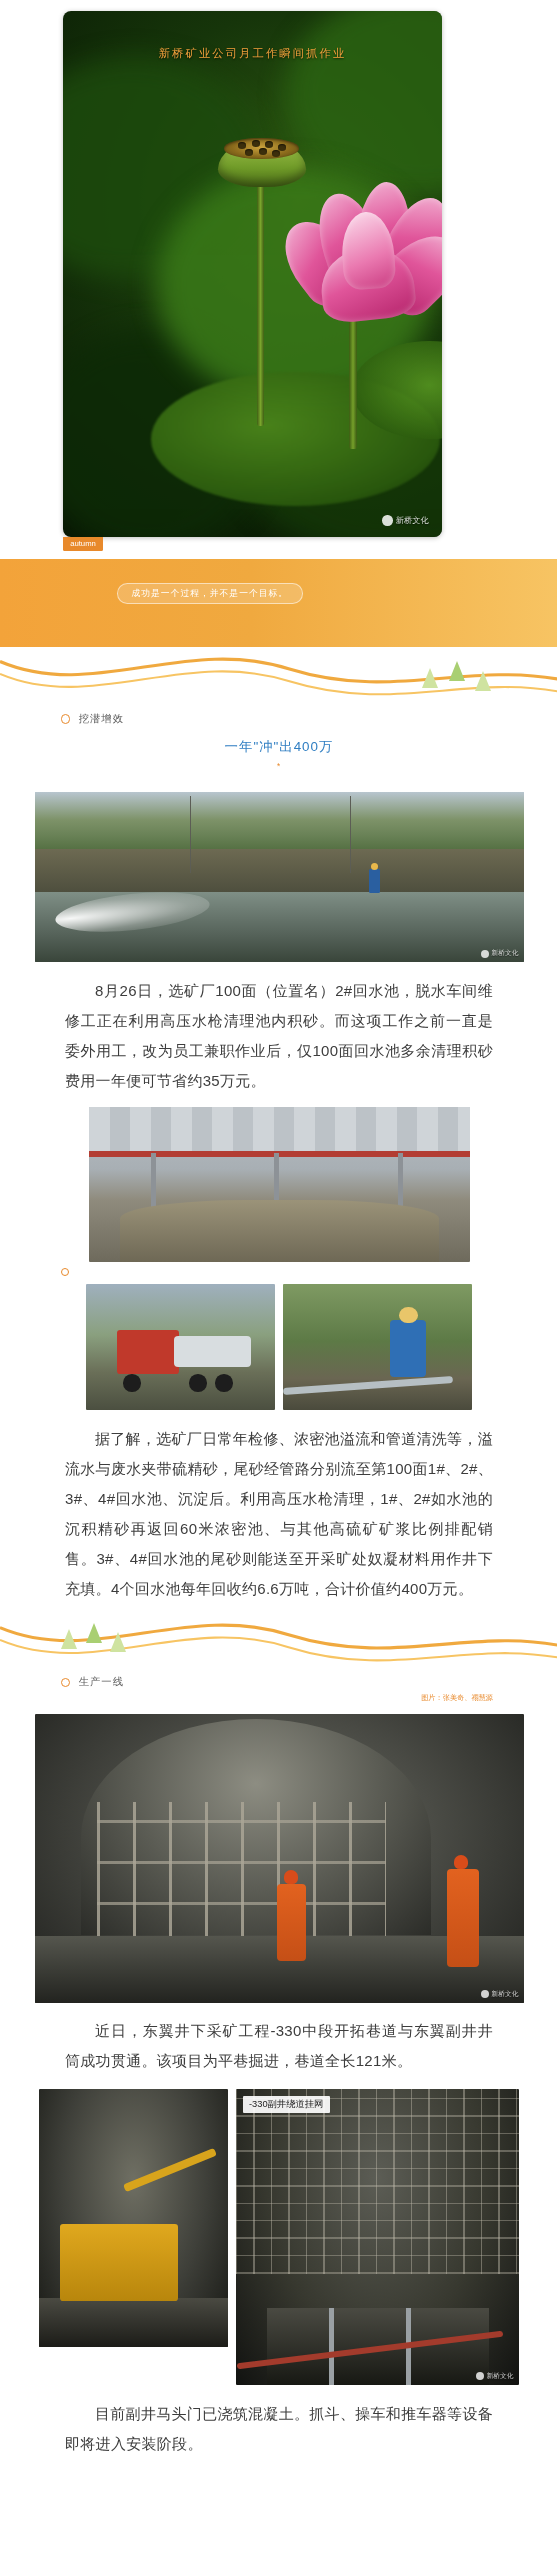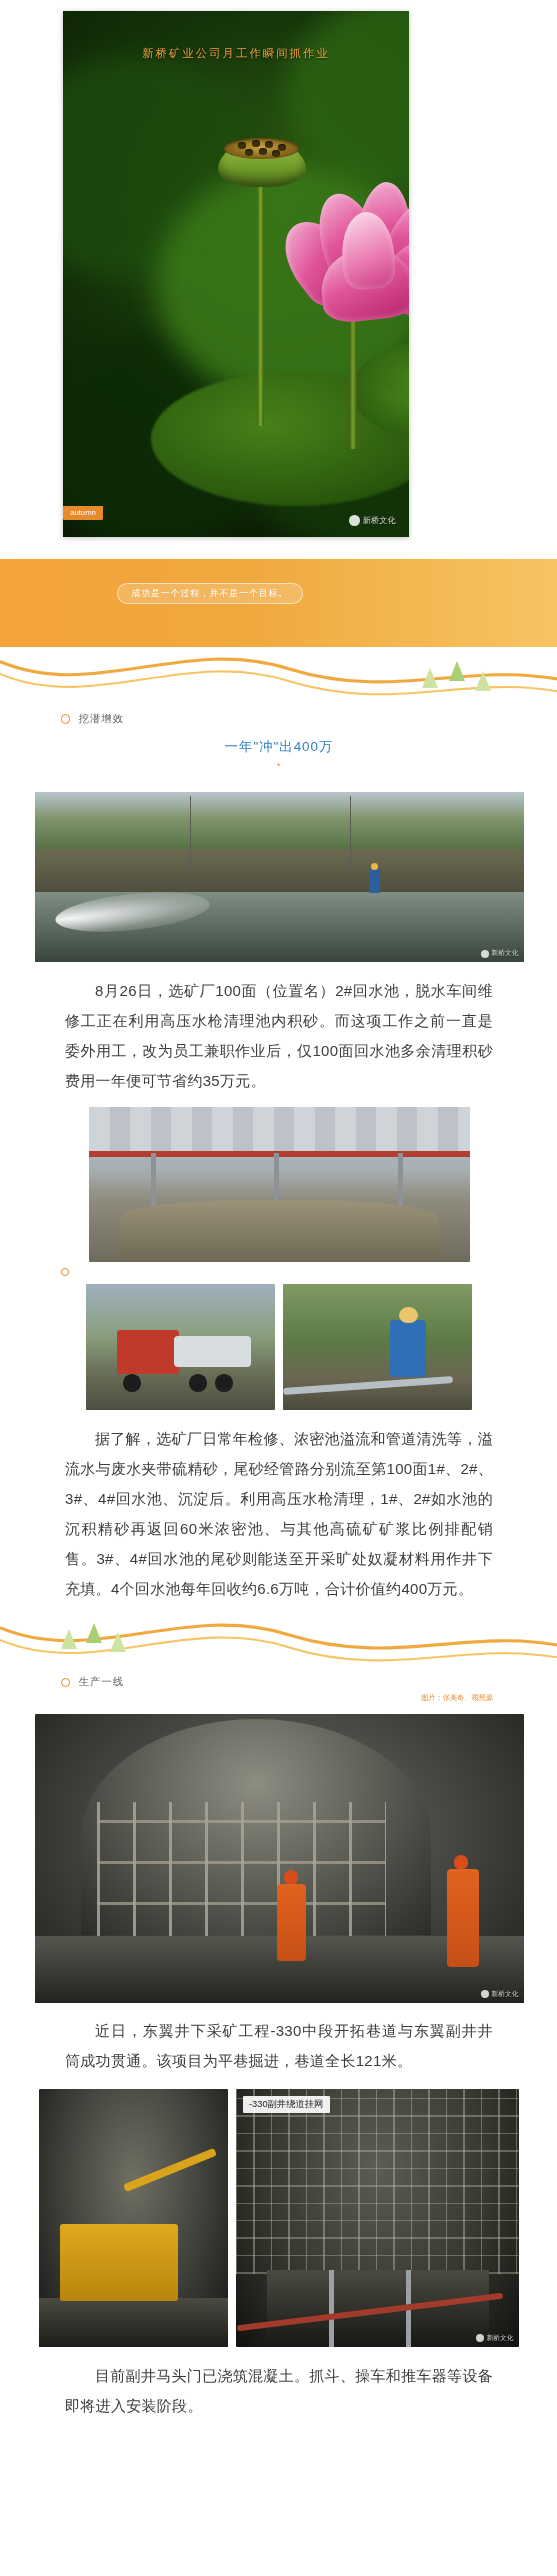--- a/index.html
+++ b/index.html
@@ -23,23 +23,23 @@
     width: 558px;
     height: 559px;
     background: #ffffff;
     padding-top: 11.3px;
     box-sizing: border-box;
   }
   .hero-photo {
     position: absolute;
     left: 63px;
     top: 11.3px;
-    width: 346px;
+    width: 379px;
     height: 526px;
-    border-radius: 0;
+    border-radius: 8px;
     overflow: hidden;
     background:
       radial-gradient(circle at 62% 36%, #2f5c12 0%, #16350a 46%, #071504 100%);
     box-shadow: 0 1px 5.2px rgba(0,0,0,.25);
   }
   .hero-photo .blur-leaf {
     position: absolute;
     border-radius: 50%;
     filter: blur(13.4px);
     opacity: .85;
@@ -141,21 +141,21 @@
     text-shadow: 0 0.5px 1.5px rgba(0,0,0,.6);
   }
   .hero-badge .dotmark {
     width: 10.3px; height: 10.3px; border-radius: 50%;
     background: rgba(255,255,255,.85);
     display: inline-block;
   }
   .autumn-tab {
     position: absolute;
     left: 63px;
-    top: 506px;
+    top: 537px;
     background: #e8892b;
     color: #ffffff;
     font-size: 7.7px;
     padding: 2.1px 7.2px 2.6px 7.2px;
     border-radius: 0 0 1.5px 1.5px;
   }
 
   
   .ribbon {
     position: relative;
@@ -439,21 +439,21 @@
   }
   .p-drill .boom {
     position:absolute; left:82px; top:77px; width:98px; height:8.2px;
     background:#d8a41c; transform: rotate(-22deg); border-radius:3.1px;
   }
   .p-drill .ground {
     position:absolute; left:0; bottom:0; width:189px; height:49px;
     background: linear-gradient(180deg,#4a4a42 0%, #1c1c18 100%);
   }
   .p-mesh {
-    width: 283px; height: 258px;
+    width: 283px; height: 296px;
     background: radial-gradient(ellipse at 50% 30%, #5c5d55 0%, #37382f 55%, #111210 100%);
   }
   .p-mesh .meshgrid {
     position:absolute; left:0; top:0; width:283px; height:185px;
     background:
       repeating-linear-gradient(90deg, rgba(190,185,170,.45) 0 1.5px, rgba(0,0,0,0) 1.5px 17.5px),
       repeating-linear-gradient(0deg, rgba(190,185,170,.40) 0 1.5px, rgba(0,0,0,0) 1.5px 17.5px);
   }
   .p-mesh .rails {
     position:absolute; left:31px; bottom:0; width:222px; height:77px;

